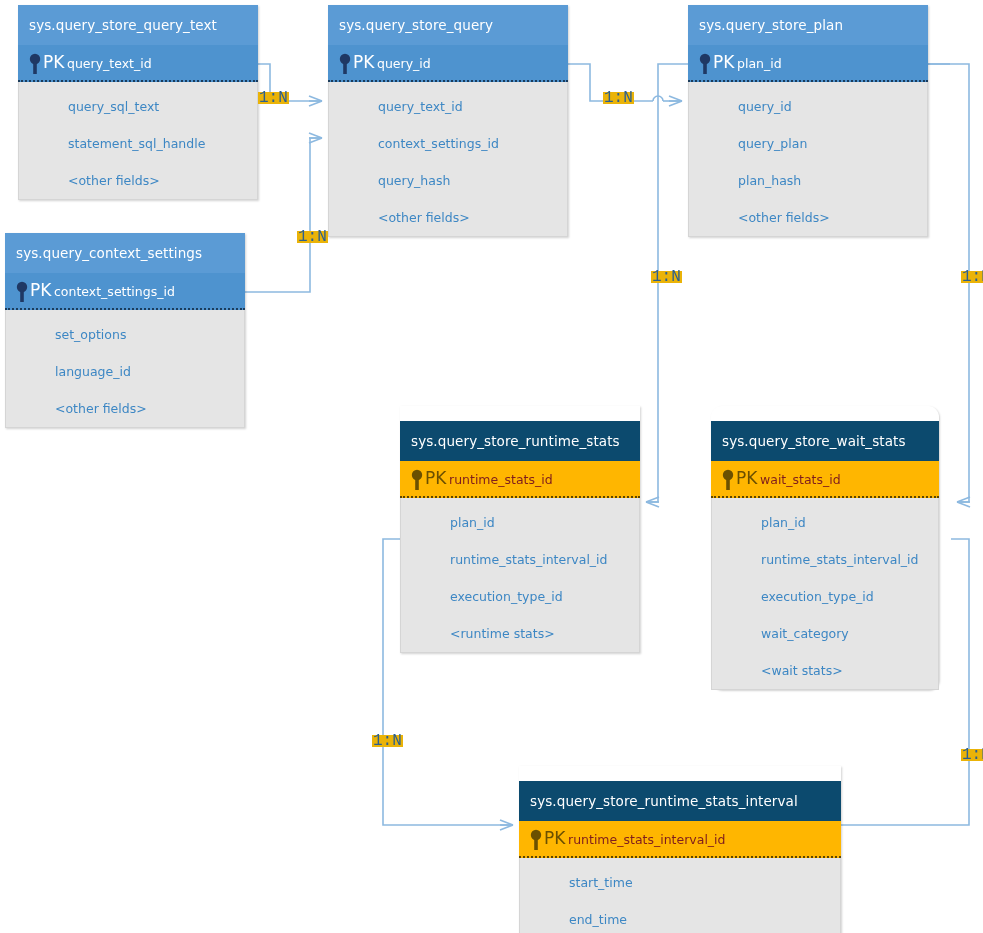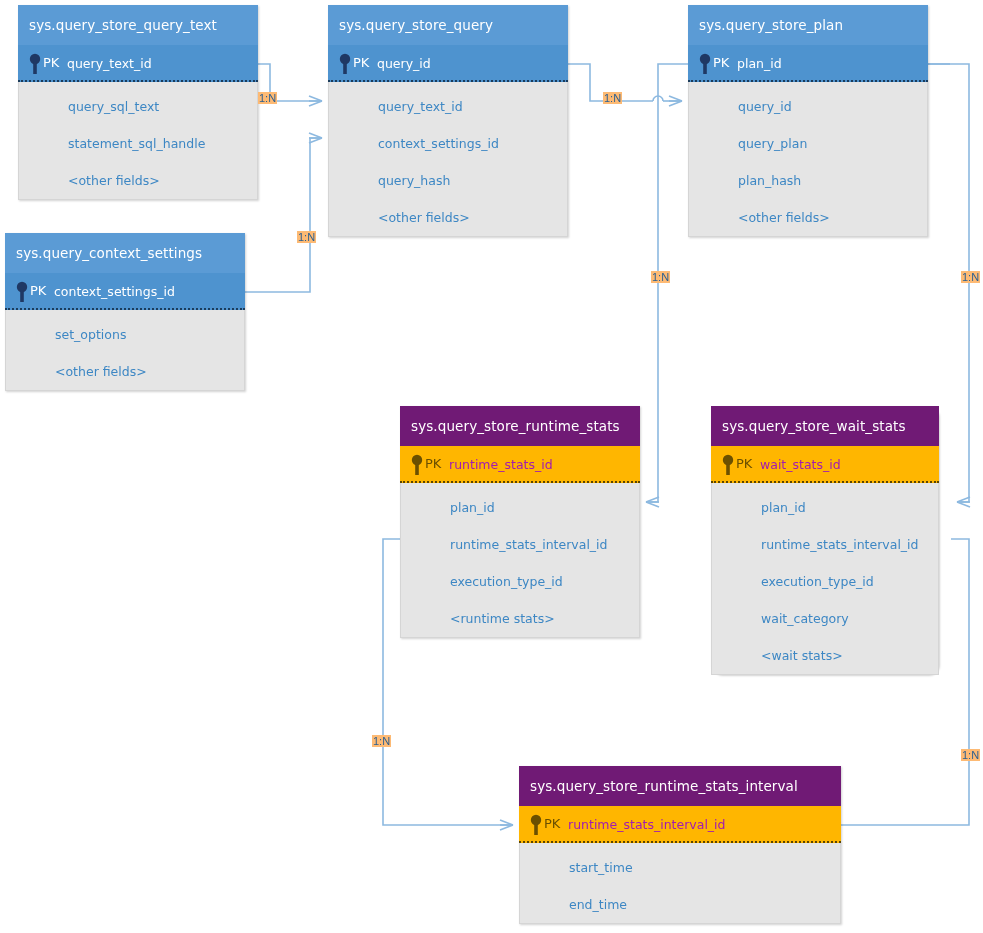--- a/index.html
+++ b/index.html
@@ -69,21 +69,21 @@
   }
   .pk-badge .key-ico {
     position: absolute;
     left: 0;
     top: 0;
   }
   .pk-badge .pk-text {
     position: absolute;
     left: 14px;
     top: 3px;
-    font-size: 13px;
+    font-size: 17px;
     line-height: 13px;
     font-weight: normal;
   }
   .ent-body {
     box-sizing: border-box;
     background: #e5e5e5;
     border: 1px solid #d5d5d5;
     border-top: none;
     padding-top: 6px;
   }
@@ -98,37 +98,37 @@
     overflow: hidden;
   }
   
   .theme-blue .ent-title { background: #5b9bd5; }
   .theme-blue .ent-pk {
     background: #4e93cf;
     border-bottom: 2px dotted #1b3c5c;
   }
   .theme-blue .key-ico { color: #1f3864; }
   
-  .theme-amber .ent-title { background: #701a75; }
+  .theme-amber .ent-title { background: #0c4a6e; margin-top: 15px; }
   .theme-amber .ent-pk {
     background: #ffb600;
     border-bottom: 2px dotted #5c4500;
   }
   .theme-amber .key-ico { color: #6b5000; }
   .theme-amber .ent-title { color: #ffffff; }
-  .theme-amber .ent-pk .pk-label { color: #a21caf; }
+  .theme-amber .ent-pk .pk-label { color: #7f1d1d; }
   .theme-amber .pk-text { color: #6b5000; }
 
   .edge-label {
     position: absolute;
-    font-size: 11px;
+    font-size: 16px;
     color: #2b5f90;
-    font-family: Liberation Sans, sans-serif;
+    font-family: Liberation Mono, monospace;
     z-index: 3;
-    background: #fdba74;
+    background: #eab308;
     padding: 0 1px;
     line-height: 12px;
     white-space: nowrap;
   }
 </style>
 </head>
 <body>
 
 <div id="canvas">
 
@@ -241,20 +241,21 @@
         <svg class="key-ico" width="12" height="22" viewBox="0 0 12 22">
           <circle cx="6" cy="6" r="5.2" fill="currentColor"></circle>
           <rect x="4.2" y="8" width="3.6" height="13" fill="currentColor"></rect>
         </svg>
         <span class="pk-text">PK</span>
       </span>
       <span class="pk-label">context_settings_id</span>
     </div>
     <div class="ent-body">
       <div class="field">set_options</div>
+      <div class="field">language_id</div>
       <div class="field">&lt;other fields&gt;</div>
     </div>
   </div>
 
   <div class="entity theme-amber" style="left:400px; top:406px; width:240px;">
     <div class="ent-title">sys.query_store_runtime_stats</div>
     <div class="ent-pk">
       <span class="pk-badge">
         <svg class="key-ico" width="12" height="22" viewBox="0 0 12 22">
           <circle cx="6" cy="6" r="5.2" fill="currentColor"></circle>

